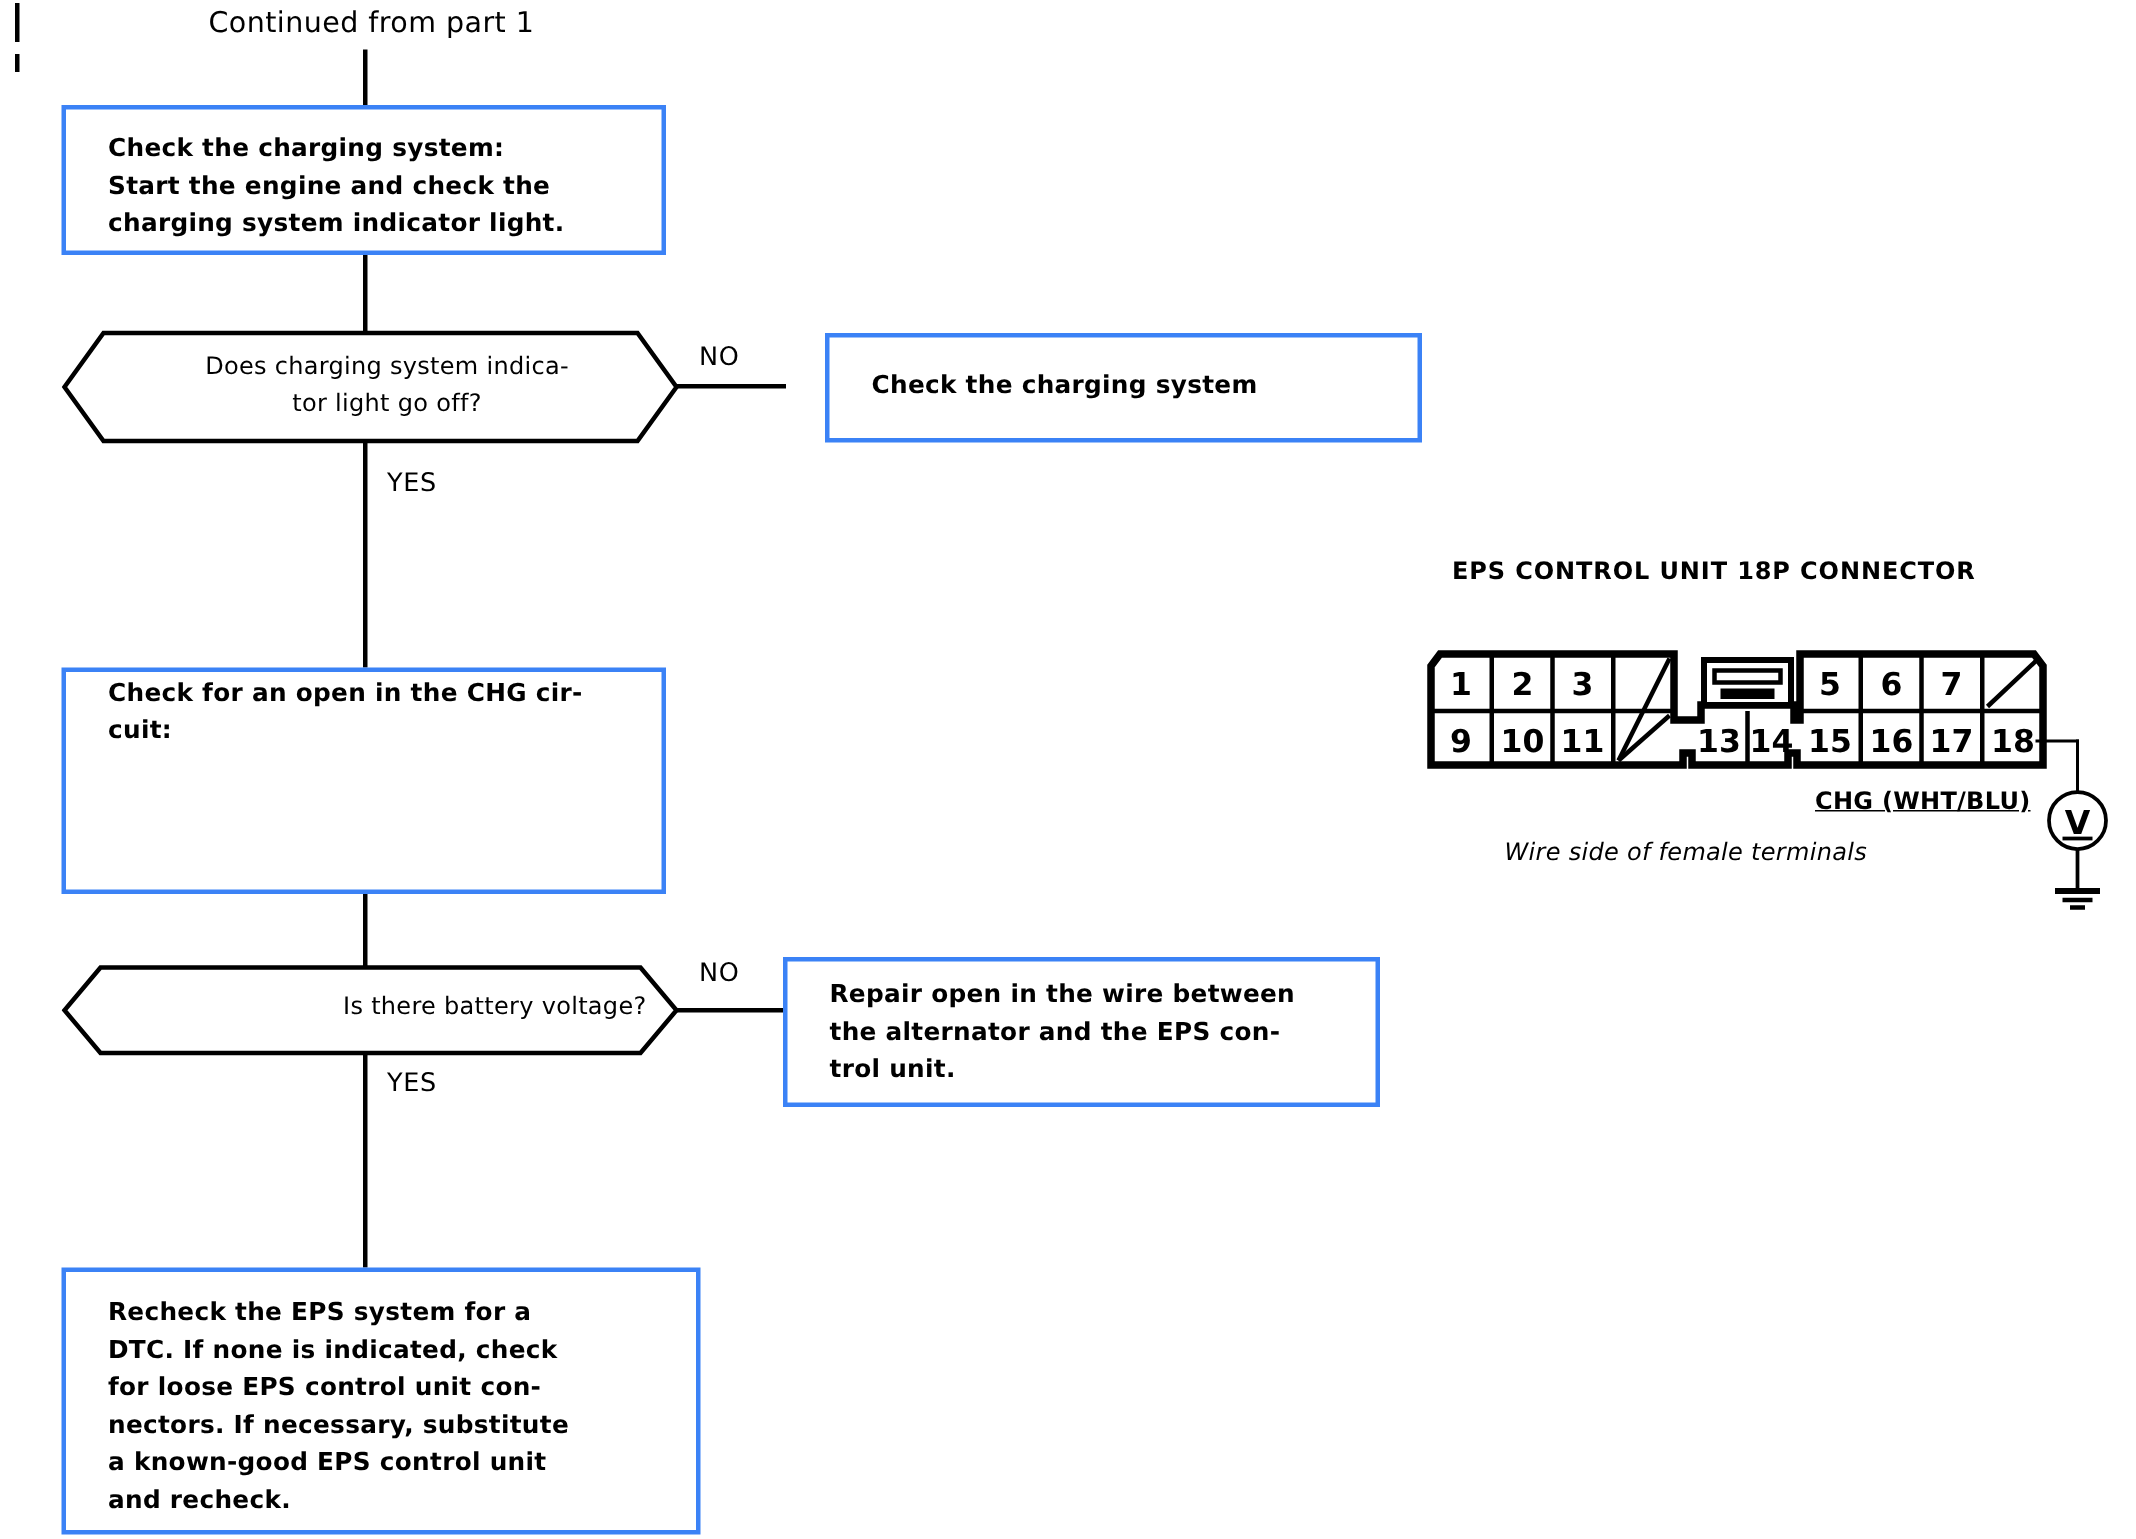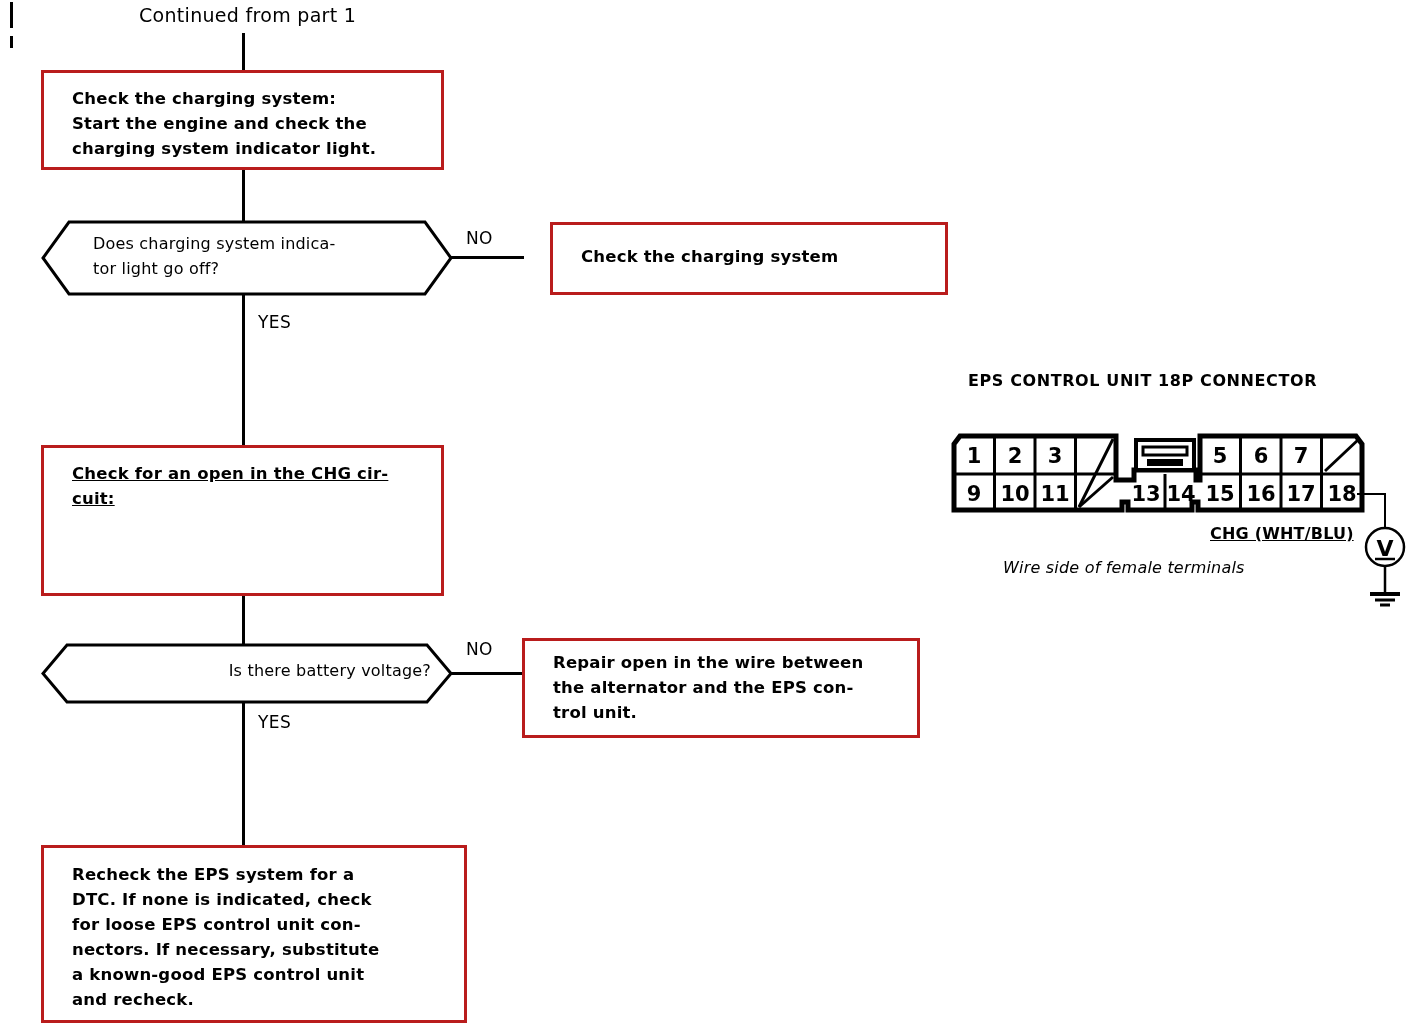--- a/index.html
+++ b/index.html
@@ -16,21 +16,21 @@
   
   .vline{position:absolute;width:3px;background:#000;}
   .hline{position:absolute;height:3px;background:#000;}
   .thinv{position:absolute;width:2px;background:#000;}
   .thinh{position:absolute;height:2px;background:#000;}
 
   .dashv{position:absolute;width:3px;
     background:repeating-linear-gradient(to bottom,#000 0 26px,transparent 26px 34px);}
 
   
-  .pbox{position:absolute;border:3px solid #b91c1c;background:#fff;box-sizing:border-box;}
+  .pbox{position:absolute;border:3px solid #3b82f6;background:#fff;box-sizing:border-box;}
   .pbox .txt{
     position:absolute;left:28px;top:0;right:6px;
     font-size:16.5px;font-weight:bold;line-height:25px;
     letter-spacing:0.2px;white-space:pre-line;
   }
 
   
   .hex{position:absolute;}
   .hex svg{position:absolute;left:0;top:0;display:block;}
   .hex .htxt{
@@ -68,36 +68,36 @@
     <div class="txt" style="top:38px;font-weight:bold;">Start the engine and check the
 charging system indicator light.</div>
   </div>
 
   <div class="vline" style="left:242px;top:170px;height:53px;"></div>
 
   <div class="hex" style="left:41px;top:220px;width:412px;height:76px;">
     <svg width="412" height="76" viewBox="0 0 412 76">
       <polygon points="28,2 384,2 410,38 384,74 28,74 2,38" fill="#fff" stroke="#000" stroke-width="3" stroke-linejoin="miter"></polygon>
     </svg>
-    <div class="htxt" style="left:52px;top:11px;width:330px;">Does charging system indica-
+    <div class="htxt" style="left:52px;top:11px;width:330px;text-align:center;">Does charging system indica-
 tor light go off?</div>
   </div>
 
   <div class="hline" style="left:451px;top:256px;width:73px;"></div>
   <div class="branch-label" style="left:466px;top:228px;">NO</div>
 
   <div class="pbox" style="left:550px;top:222px;width:398px;height:73px;">
     <div class="txt" style="top:19px;">Check the charging system</div>
   </div>
 
   <div class="vline" style="left:242px;top:294px;height:152px;"></div>
   <div class="branch-label" style="left:258px;top:312px;">YES</div>
 
   <div class="pbox" style="left:41px;top:445px;width:403px;height:151px;">
-    <div class="txt" style="top:13px;text-decoration:underline;">Check for an open in the CHG cir-
+    <div class="txt" style="top:1px;">Check for an open in the CHG cir-
 cuit:</div>
   </div>
 
   <div class="vline" style="left:242px;top:596px;height:50px;"></div>
 
   <div class="hex" style="left:41px;top:643px;width:412px;height:61px;">
     <svg width="412" height="61" viewBox="0 0 412 61">
       <polygon points="26,2 386,2 410,30.5 386,59 26,59 2,30.5" fill="#fff" stroke="#000" stroke-width="3" stroke-linejoin="miter"></polygon>
     </svg>
     <div class="htxt" style="left:80px;top:15px;width:310px;text-align:right;">Is there battery voltage?</div>

